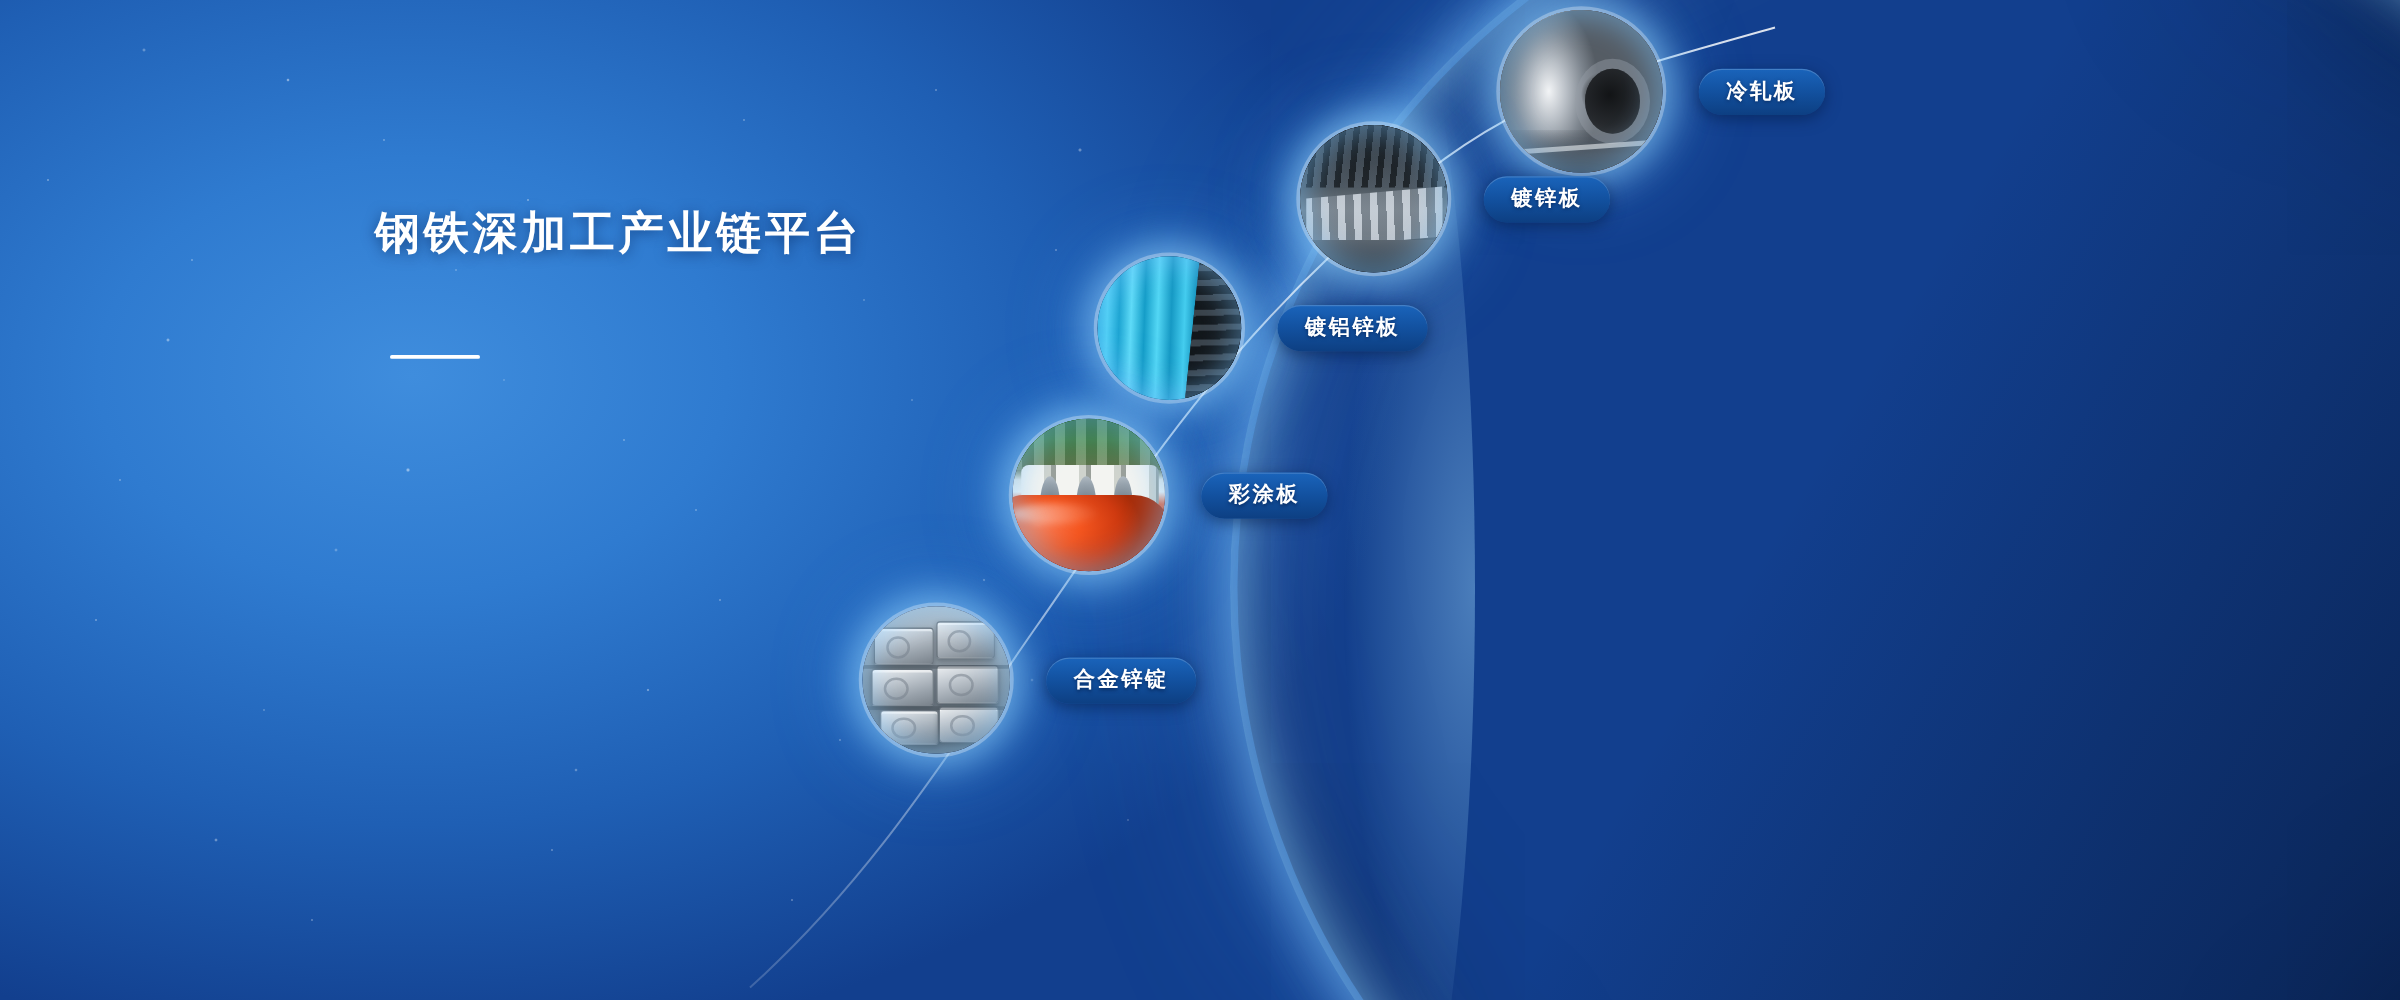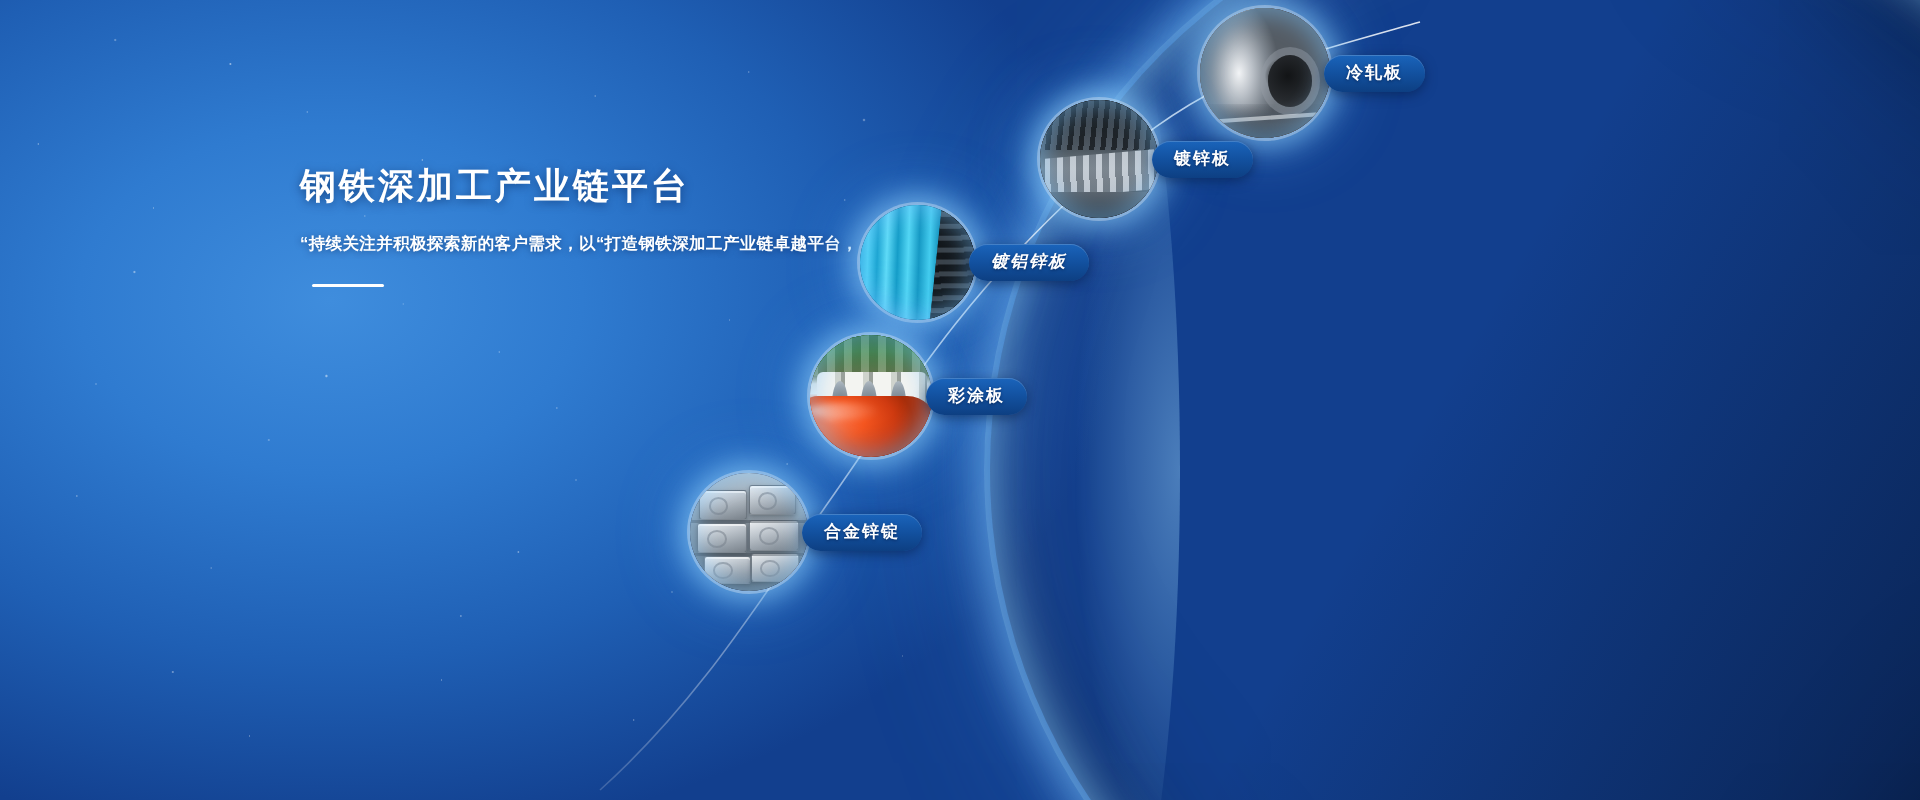--- a/index.html
+++ b/index.html
@@ -160,20 +160,21 @@
     width:72px; height:3px;
     background:#ffffff;
     border-radius:2px;
   }
 
   
   .node {
     position:absolute;
     display:flex;
     align-items:center;
+    gap:35px;
   }
   .bubble {
     position:relative;
     border-radius:50%;
     overflow:hidden;
     flex:0 0 auto;
     box-shadow:
       0 0 0 3px rgba(255,255,255,.30),
       0 0 26px 10px rgba(150,215,255,.55),
       0 0 54px 18px rgba(90,170,245,.35);
@@ -376,21 +377,21 @@
         <stop offset="45%" stop-color="#ffffff" stop-opacity="0.70"></stop>
         <stop offset="100%" stop-color="#ffffff" stop-opacity="0.85"></stop>
       </linearGradient>
     </defs>
     <path d="M 600 790 C 700 700, 760 600, 830 500 S 960 300, 1080 190 S 1250 70, 1420 22" fill="none" stroke="url(#lg)" stroke-width="1.6"></path>
   </svg>
 
   <div class="copy">
     <div class="headline">钢铁深加工产业链平台</div>
     <div class="sub">
-      <span>“持续关注并积极探索新的客户需求，以“打造钢铁深加工产业链卓越平台，</span><br>
+      <br>
     </div>
     <div class="rule"></div>
   </div>
 
   <div class="node" style="left:1200px; top:8px;">
     <div class="bubble" style="width:130px;height:130px;">
       <div class="img art-coil">
         <div class="floor"></div>
           <div class="hole"></div>
           <div class="stripe"></div>
@@ -403,21 +404,21 @@
     <div class="bubble" style="width:118px;height:118px;">
       <div class="img art-ware">
         <div class="roof"></div>
           <div class="stack"></div>
           <div class="ground"></div>
       </div>
     </div>
     <div class="pill">镀锌板</div>
   </div>
 
-  <div class="node" style="left:860px; top:205px;font-style:italic;">
+  <div class="node" style="left:878px; top:205px;">
     <div class="bubble" style="width:115px;height:115px;">
       <div class="img art-cyan">
         <div class="edge"></div>
           <div class="rack"></div>
       </div>
     </div>
     <div class="pill">镀铝锌板</div>
   </div>
 
   <div class="node" style="left:810px; top:335px;text-align:center;">
@@ -427,21 +428,21 @@
         <div class="whitecoils"></div>
         <div class="wc-hole" style="left:18%;"></div>
         <div class="wc-hole" style="left:42%;"></div>
         <div class="wc-hole" style="left:66%;"></div>
         <div class="orangecoil"></div>
       </div>
     </div>
     <div class="pill">彩涂板</div>
   </div>
 
-  <div class="node" style="left:690px; top:473px;">
+  <div class="node" style="left:690px; top:485px;">
     <div class="bubble" style="width:118px;height:118px;">
       <div class="img art-ingot">
         <div class="pal" style="left:8%;  top:14%; width:40%; height:26%;"></div>
         <div class="pal" style="left:50%; top:10%; width:40%; height:26%;"></div>
         <div class="pal" style="left:6%;  top:42%; width:42%; height:26%;"></div>
         <div class="pal" style="left:50%; top:40%; width:42%; height:26%;"></div>
         <div class="pal" style="left:12%; top:70%; width:40%; height:24%;"></div>
         <div class="pal" style="left:52%; top:68%; width:40%; height:24%;"></div>
         <div class="band" style="top:40%;"></div>
         <div class="band" style="top:68%;"></div>

